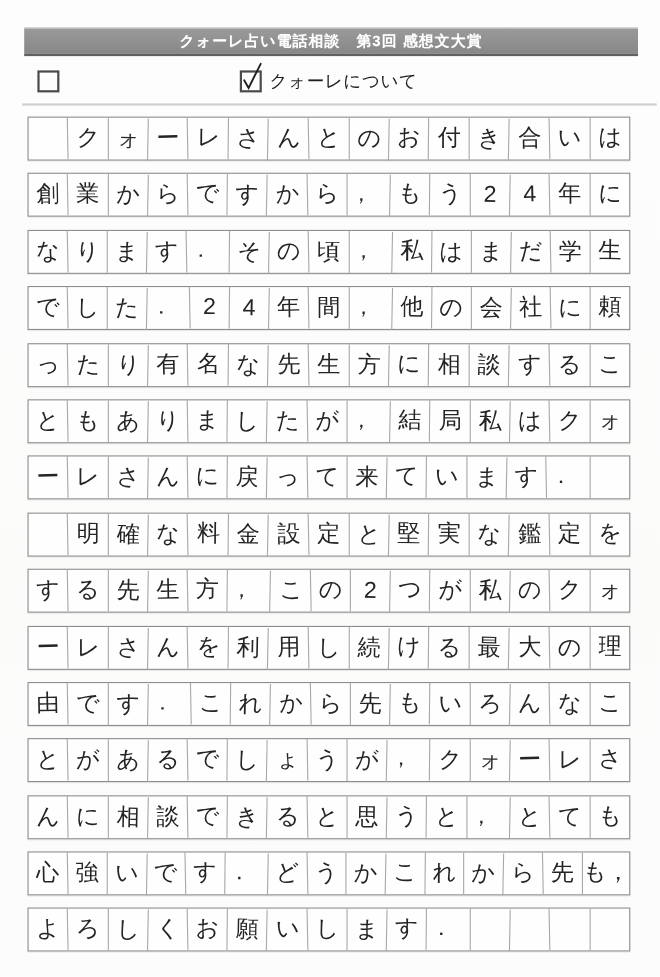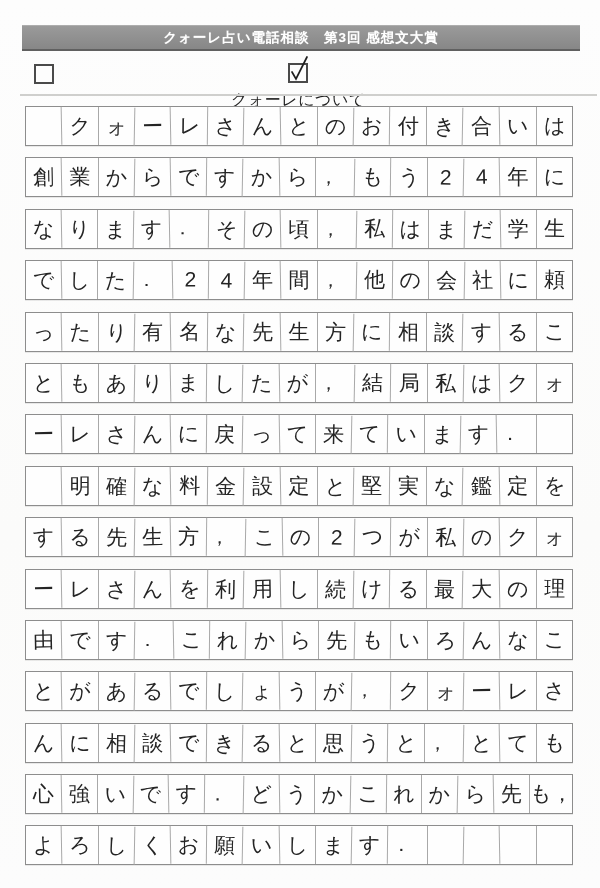--- a/index.html
+++ b/index.html
@@ -15,21 +15,21 @@
     border-top:1px solid #adadad;border-bottom:2px solid #606060;
     display:flex;align-items:center;justify-content:center;box-sizing:border-box;
   }
   .header-bar .title{
     color:#ffffff;font-size:13.5px;letter-spacing:1px;font-weight:bold;
     text-shadow:0 0 1px rgba(255,255,255,.4);white-space:nowrap;
   }
   
   .check-item{position:absolute;top:63px;display:flex;align-items:center;gap:7px;height:22px;}
   .check-item.first{left:34px;}
-  .check-item.second{left:231px;flex-direction:column;}
+  .check-item.second{left:218px;}
   .checkbox{
     position:relative;width:16px;height:16px;border:2px solid #4a4a4a;background:#fdfdfd;
     box-sizing:content-box;flex:0 0 auto;
   }
   .checkbox .checkmark{display:none;position:absolute;left:-1px;top:-1px;overflow:visible;}
   .checkbox.is-checked .checkmark{display:block;}
   .check-label{font-size:16px;color:#1e1e1e;letter-spacing:.5px;white-space:nowrap;}
   
   .divider{position:absolute;left:20px;top:94px;width:577px;height:0;border-top:2px solid #cfcfcd;}
   

